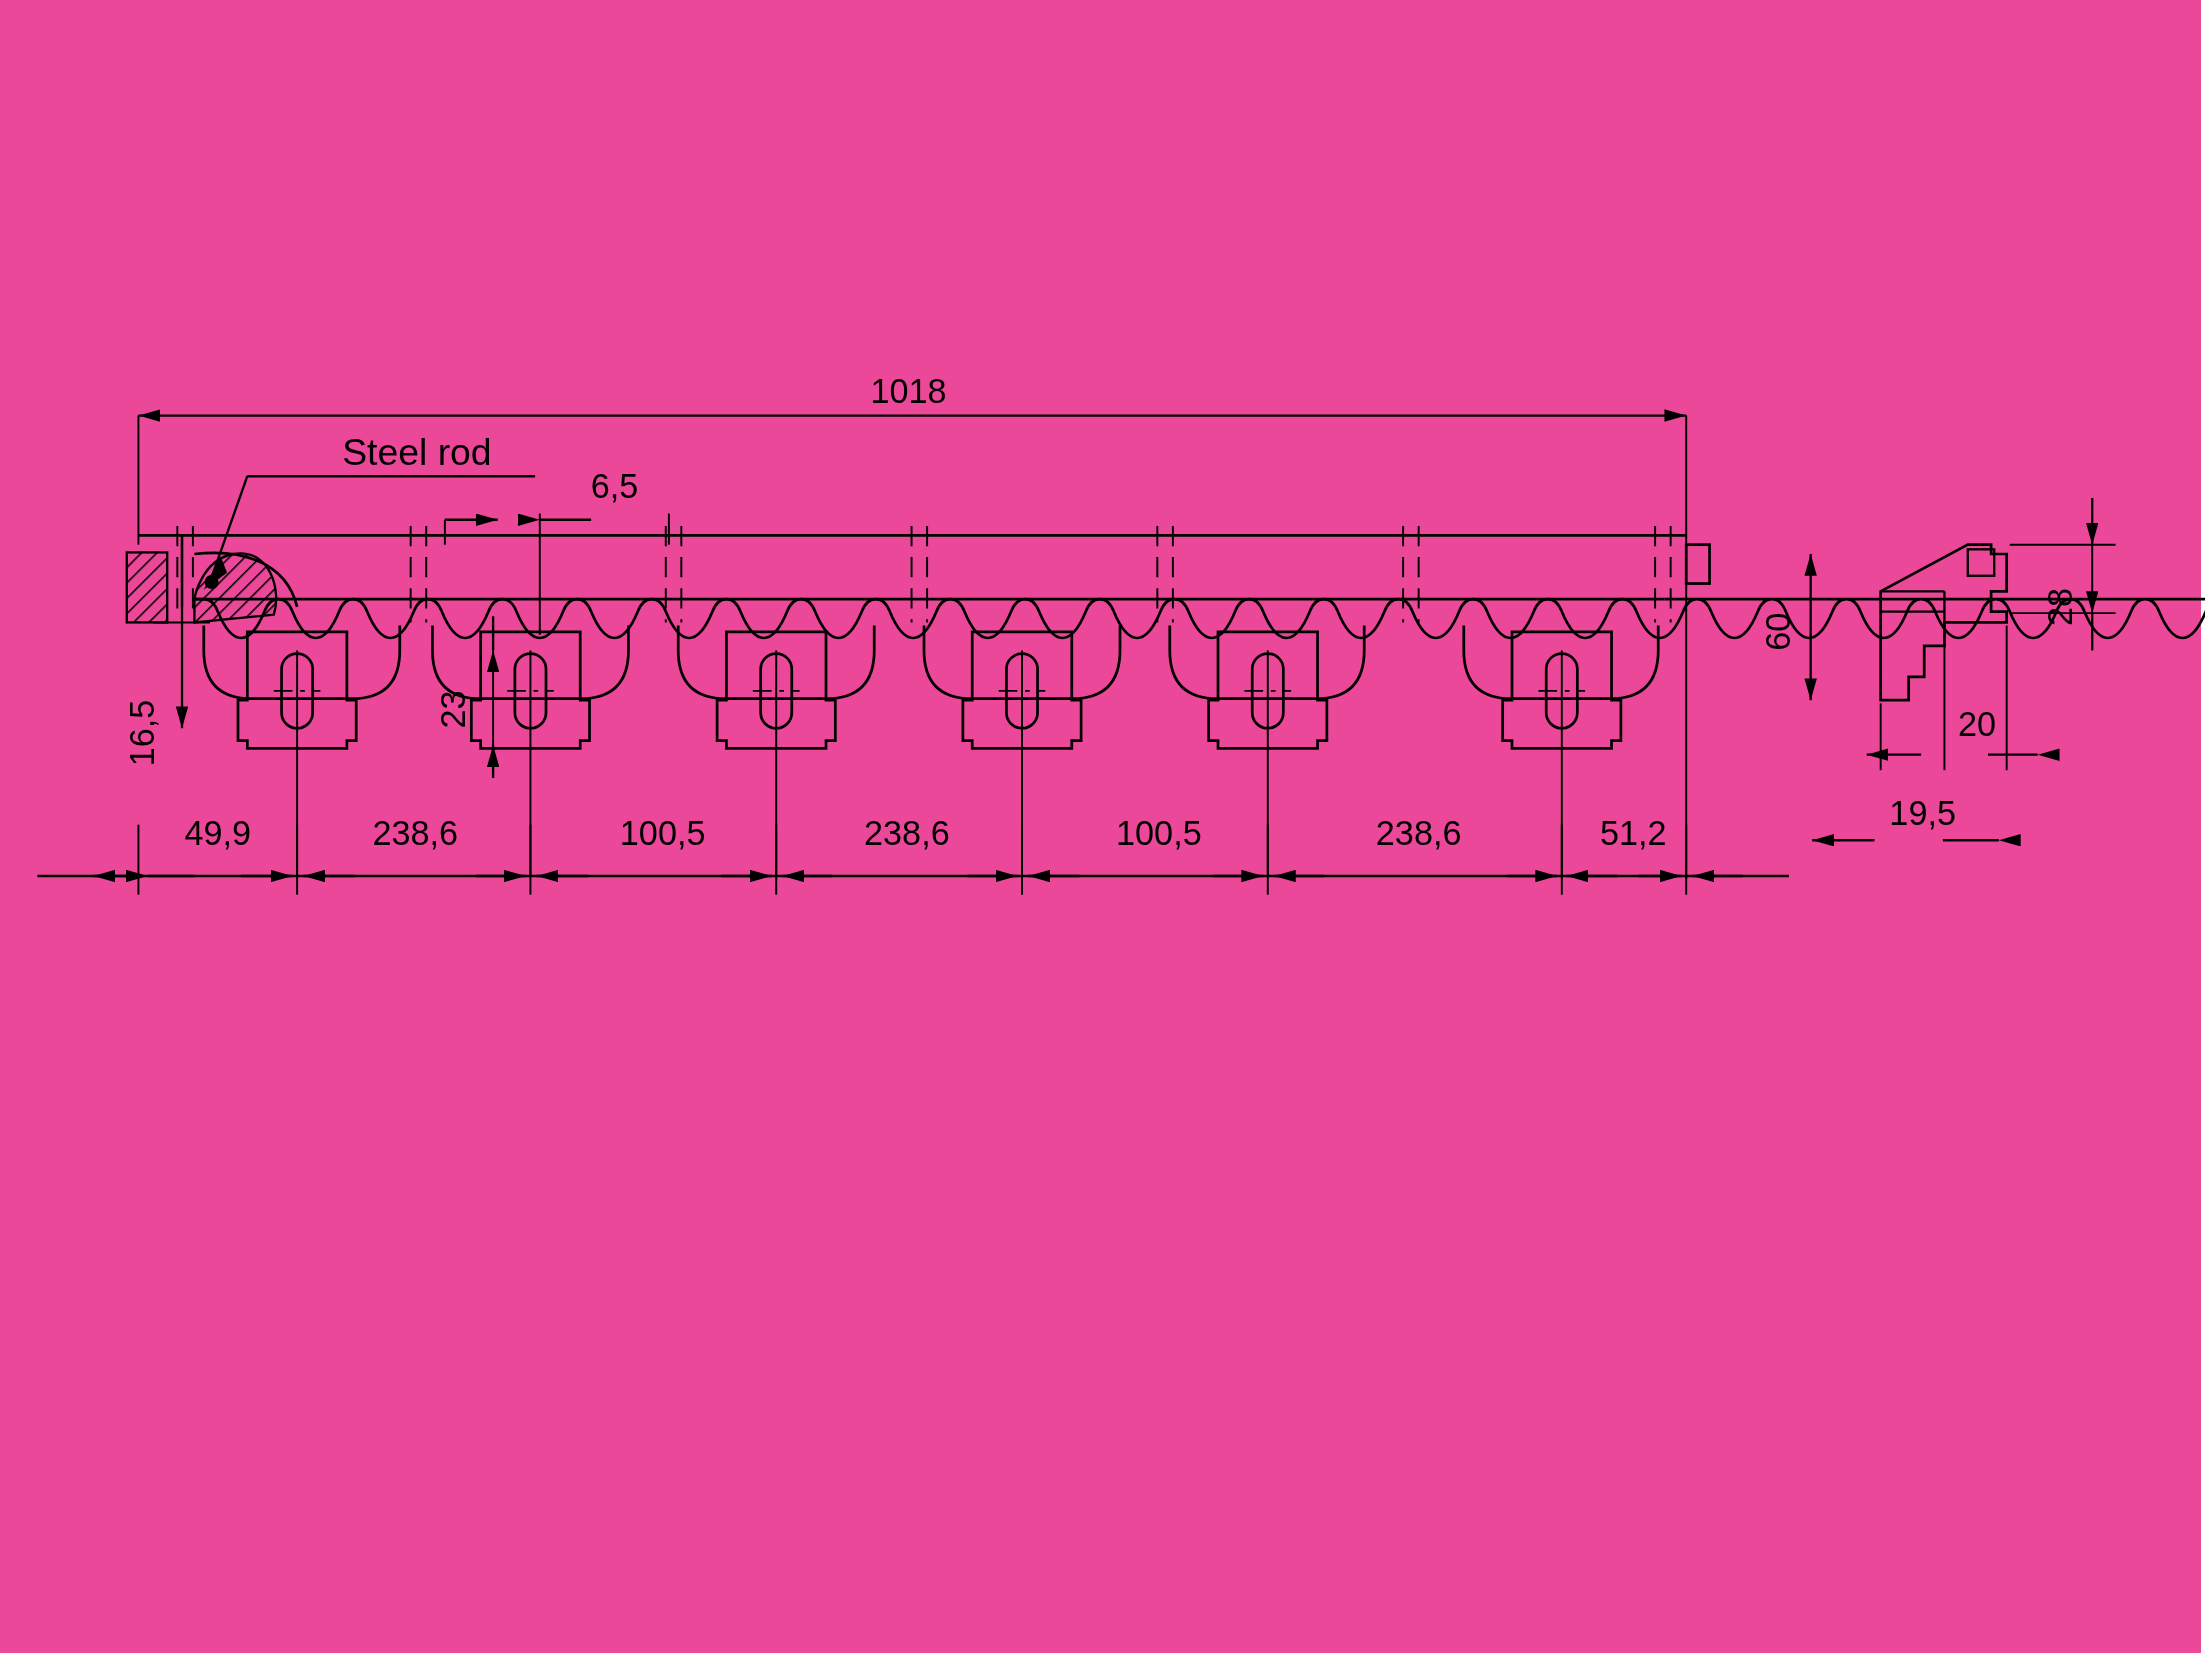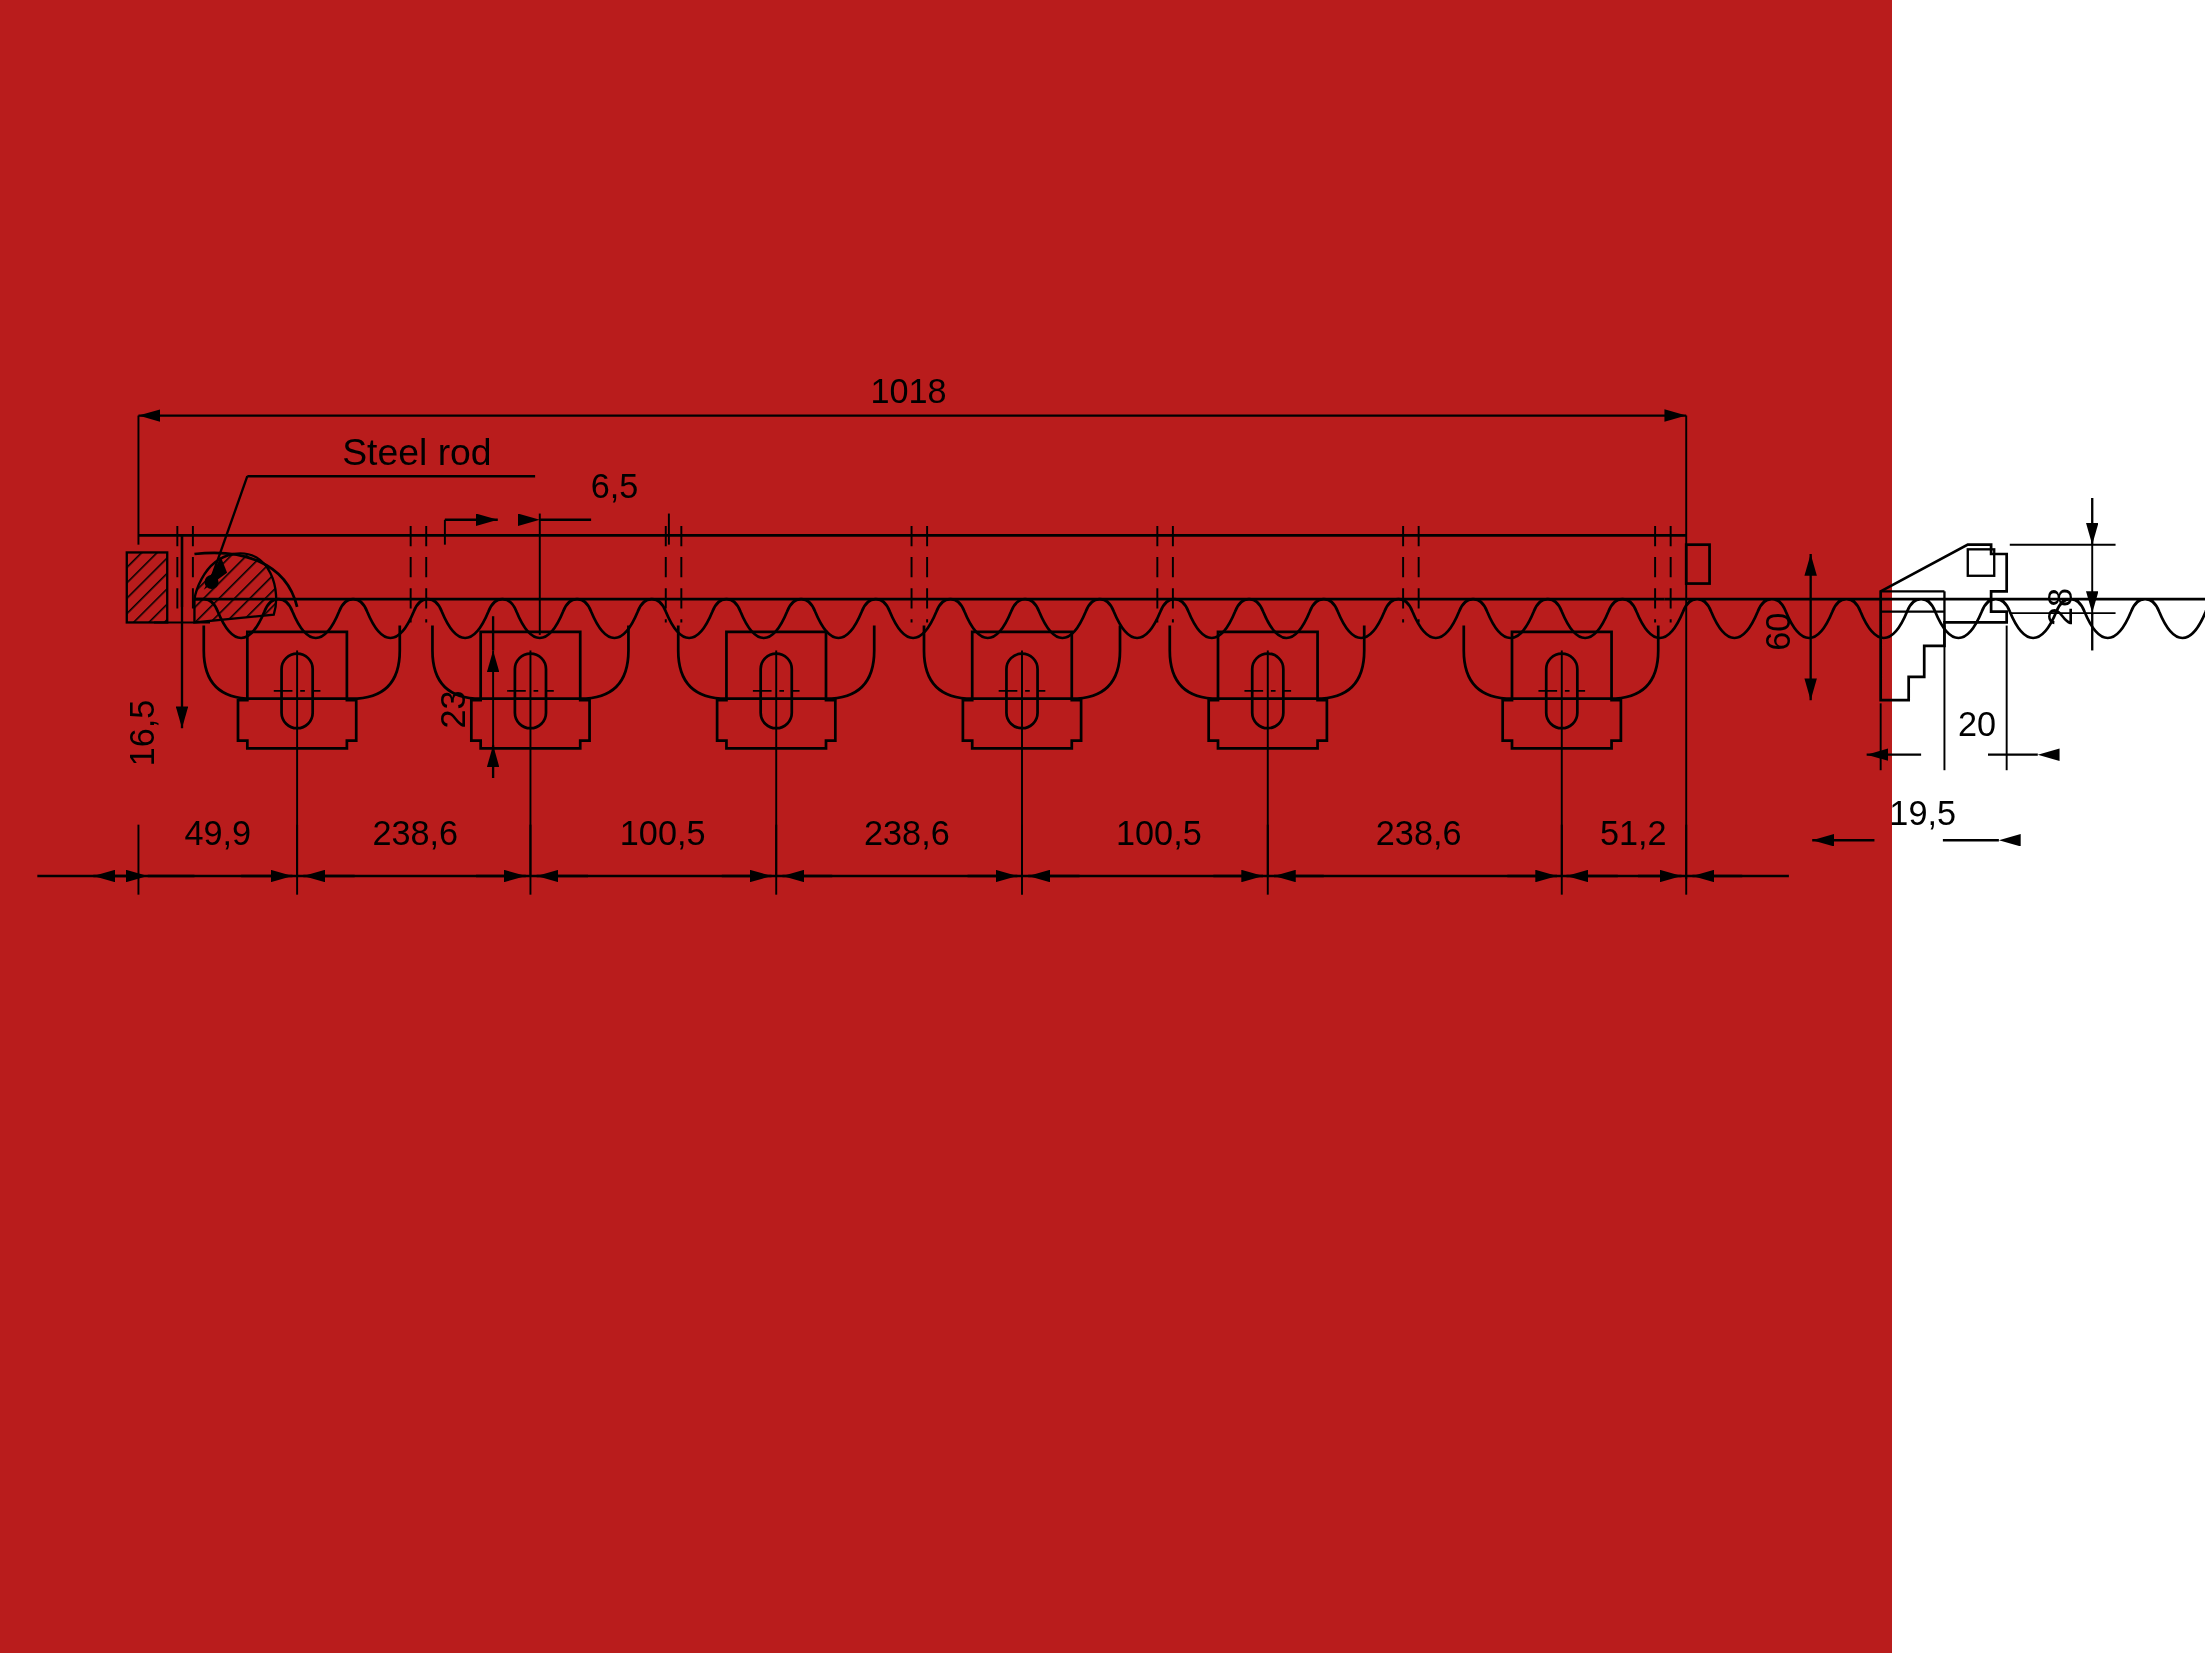--- a/index.html
+++ b/index.html
@@ -8,23 +8,23 @@
     background: #ffffff;
   }
   body {
     width: 2205px;
     height: 1654px;
     font-family: "Liberation Sans", sans-serif;
     overflow: hidden;
   }
   #sheet {
     position: relative;
-    width: 1892px;
+    width: 2201px;
     height: 1654px;
-    background: #b91c1c;
+    background: #ec4899;
   }
   #drawing {
     position: absolute;
     left: 0;
     top: 0;
     width: 2205px;
     height: 1654px;
   }
   .dimtext {
     font-family: "Liberation Sans", sans-serif;

